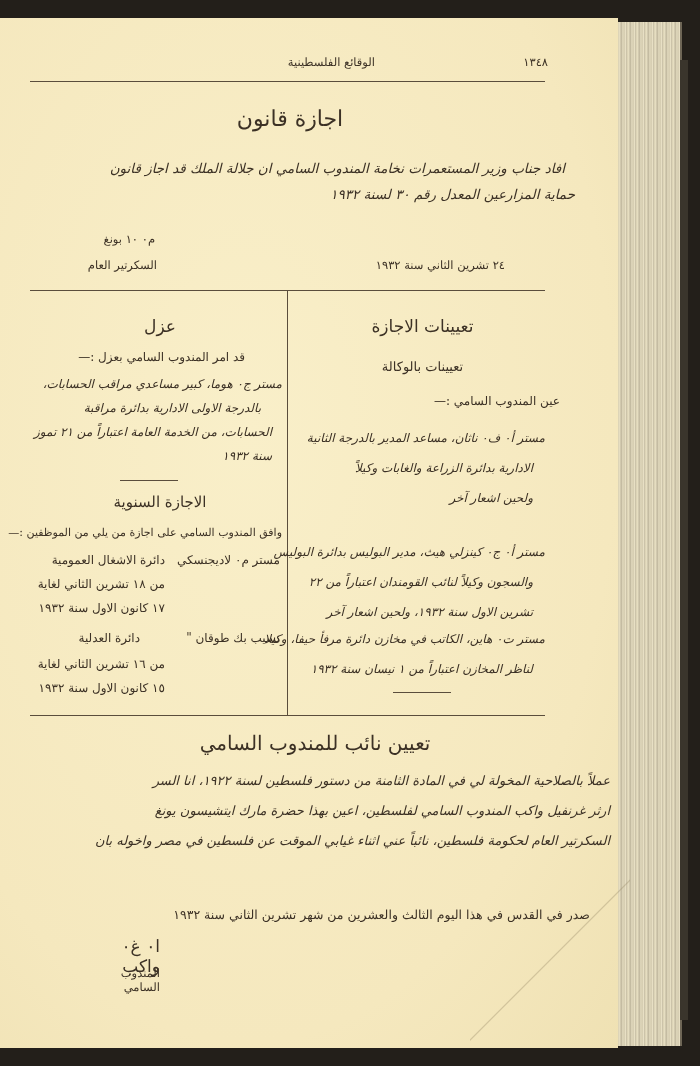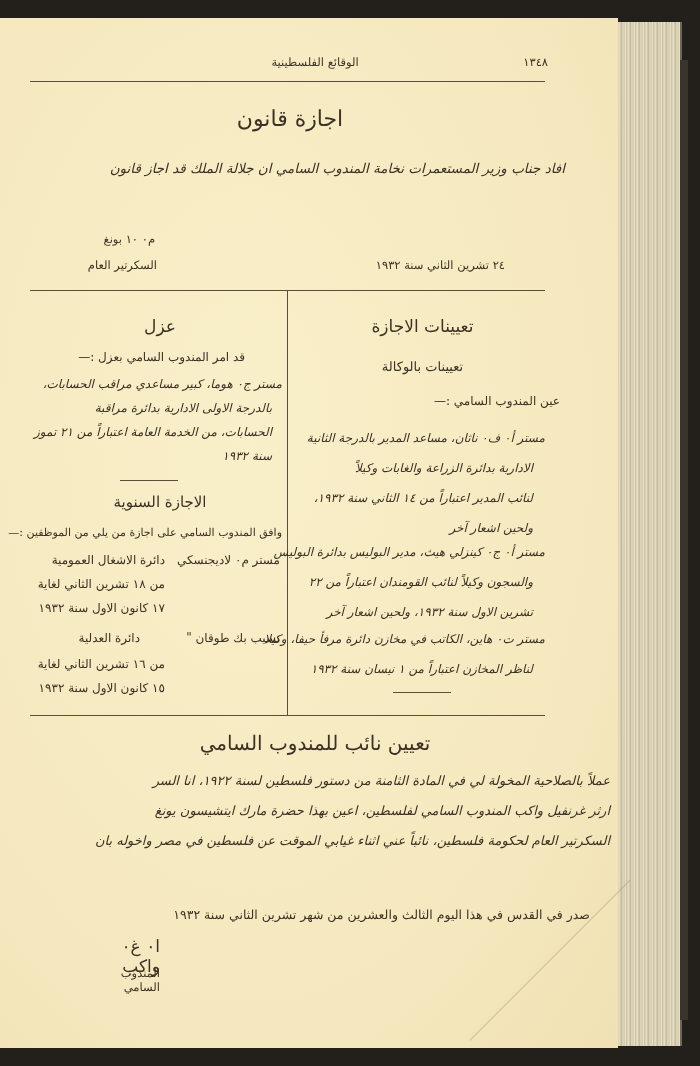--- a/index.html
+++ b/index.html
@@ -47,62 +47,62 @@
 
 <div class="scan"></div>
 <div class="page"></div>
 <div class="edges"></div>
 <div class="edges2"></div>
 <div class="fold"></div>
 
 <div class="content">
 
   <div class="abs t-small" style="right:152px; top:55px;">١٣٤٨</div>
-  <div class="abs t-small" style="left:255px; top:55px; width:120px; text-align:center;">الوقائع الفلسطينية</div>
+  <div class="abs t-small" style="left:255px; top:55px; width:120px; text-align:right;">الوقائع الفلسطينية</div>
   <div class="hrule" style="left:30px; width:515px; top:81px;"></div>
 
   <div class="abs t-title center" style="left:200px; width:180px; top:106px;">اجازة قانون</div>
   <div class="abs t-body" style="right:135px; width:500px; top:155px;">
     <span class="line">افاد جناب وزير المستعمرات نخامة المندوب السامي ان جلالة الملك قد اجاز قانون</span>
+    <span class="line" style="margin-right:-10px;">حماية المزارعين المعدل رقم ٣٠ لسنة ١٩٣٢</span>
   </div>
   <div class="abs t-small" style="right:195px; top:258px;">٢٤ تشرين الثاني سنة ١٩٣٢</div>
   <div class="abs t-small" style="left:85px; top:232px; width:70px; text-align:right;">م٠ ١٠ بونغ</div>
   <div class="abs t-small" style="left:82px; top:258px; width:75px; text-align:right;">السكرتير العام</div>
   <div class="hrule" style="left:30px; width:515px; top:290px;"></div>
 
   <div class="vrule" style="left:287px; top:290px; height:425px;"></div>
 
   <div class="abs t-sub center" style="left:300px; width:245px; top:316px;">تعيينات الاجازة</div>
   <div class="abs t-body center" style="left:300px; width:245px; top:354px; font-size:13px;">تعيينات بالوكالة</div>
   <div class="abs t-body" style="right:140px; top:388px; font-size:12px;text-align:center;">عين المندوب السامي :—</div>
 
   <div class="abs t-body" style="right:155px; width:245px; top:423px; font-size:12px; line-height:30px;">
     <span class="line">مستر أ٠ ف٠ ناثان، مساعد المدير بالدرجة الثانية</span>
     <span class="line" style="margin-right:12px;">الادارية بدائرة الزراعة والغابات وكيلاً</span>
-    <span class="line" style="margin-right:12px;">لنائب المدير اعتباراً من ١٤ الثاني سنة ١٩٣٢،</span>
     <span class="line" style="margin-right:12px;">ولحين اشعار آخر</span>
   </div>
 
   <div class="abs t-body" style="right:155px; width:245px; top:537px; font-size:12px; line-height:30px;">
     <span class="line">مستر أ٠ ج٠ كينزلي هيث، مدير البوليس بدائرة البوليس</span>
     <span class="line" style="margin-right:12px;">والسجون وكيلاً لنائب القومندان اعتباراً من ٢٢</span>
     <span class="line" style="margin-right:12px;">تشرين الاول سنة ١٩٣٢، ولحين اشعار آخر</span>
   </div>
 
   <div class="abs t-body" style="right:155px; width:245px; top:624px; font-size:12px; line-height:30px;">
     <span class="line">مستر ت٠ هاين، الكاتب في مخازن دائرة مرفأ حيفا، وكيلا</span>
     <span class="line" style="margin-right:12px;">لناظر المخازن اعتباراً من ١ نيسان سنة ١٩٣٢</span>
   </div>
   <div class="hrule" style="left:393px; width:58px; top:692px;"></div>
 
   <div class="abs t-sub center" style="left:40px; width:240px; top:316px;">عزل</div>
   <div class="abs t-body" style="right:455px; top:344px; font-size:12px;">قد امر المندوب السامي بعزل :—</div>
   <div class="abs t-body" style="right:418px; width:250px; top:372px; font-size:12px; line-height:24px;">
     <span class="line">مستر ج٠ هوما، كبير مساعدي مراقب الحسابات،</span>
-    <span class="line" style="margin-right:10px;">بالدرجة الاولى الادارية بدائرة مراقبة</span>
+    <span class="line" style="margin-right:21px;">بالدرجة الاولى الادارية بدائرة مراقبة</span>
     <span class="line" style="margin-right:10px;">الحسابات، من الخدمة العامة اعتباراً من ٢١ تموز</span>
     <span class="line" style="margin-right:10px;">سنة ١٩٣٢</span>
   </div>
   <div class="hrule" style="left:120px; width:58px; top:480px;"></div>
 
   <div class="abs t-sub center" style="left:40px; width:240px; top:493px; font-size:15px;">الاجازة السنوية</div>
   <div class="abs t-body" style="right:418px; top:520px; font-size:11px;">وافق المندوب السامي على اجازة من يلي من الموظفين :—</div>
 
   <div class="abs" style="left:25px; width:255px; top:550px; font-size:12px; line-height:21px;">
     <div style="position:absolute; right:0; top:0;">مستر م٠ لاديجنسكي</div>

